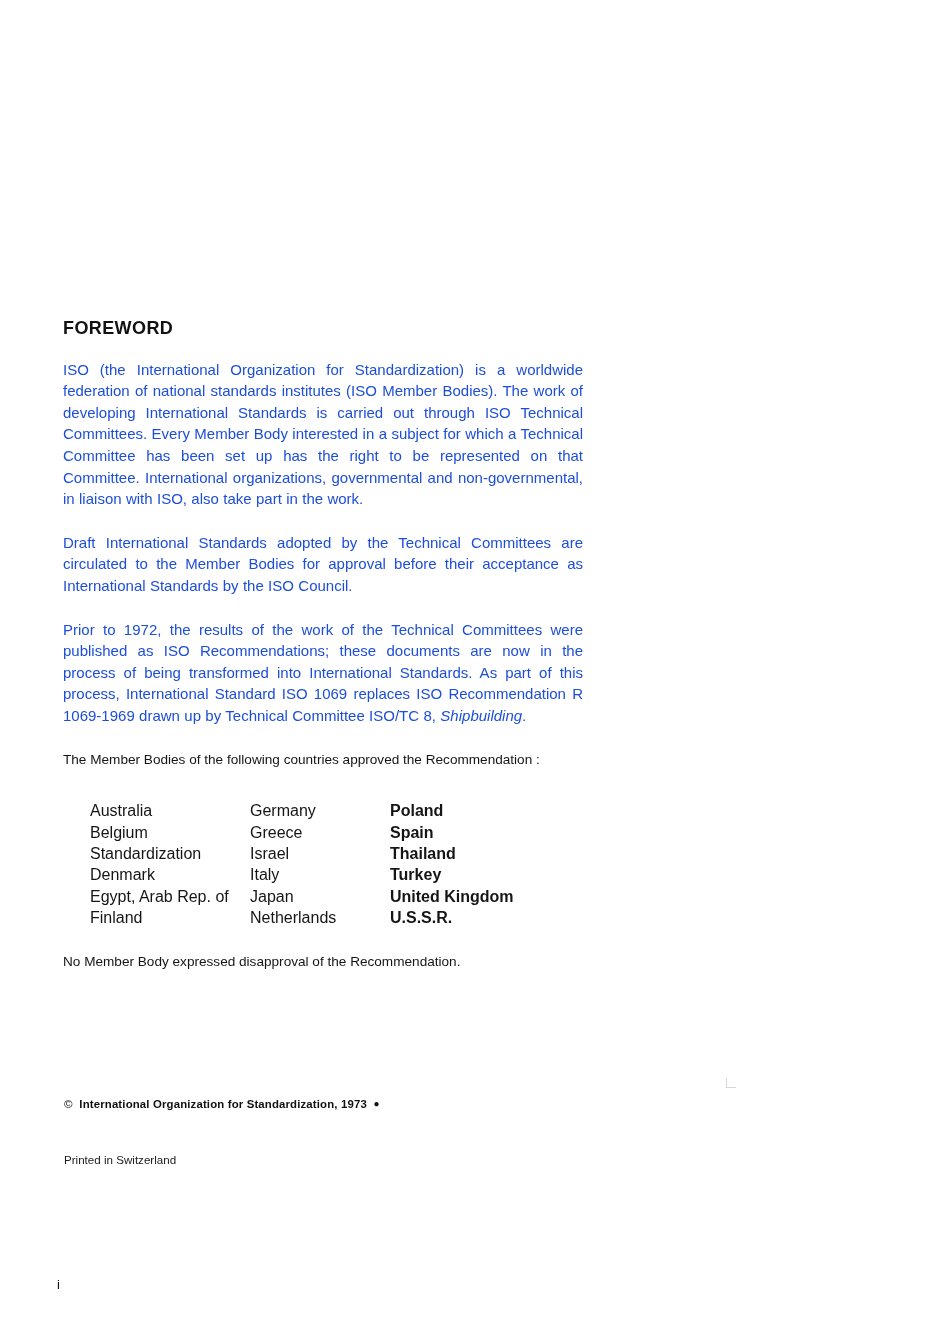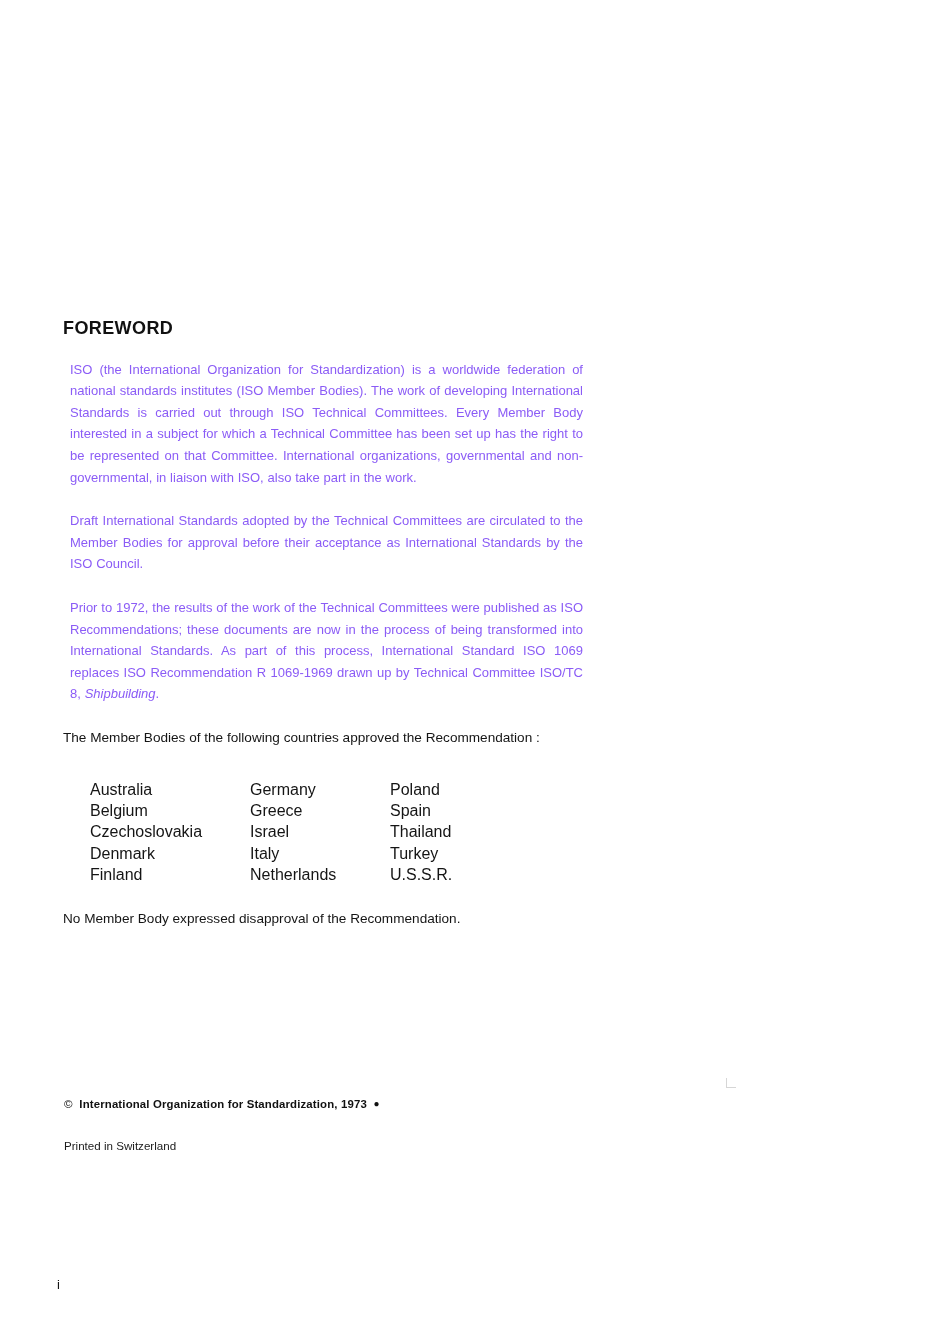--- a/index.html
+++ b/index.html
@@ -36,25 +36,25 @@
   .section-heading {
     font-size: 18px;
     font-weight: bold;
     letter-spacing: 0.4px;
     color: #111111;
     margin: 0 0 19px 0;
     line-height: 1.2;
   }
 
   .para {
-    font-size: 13px;
+    font-size: 15px;
     line-height: 21.6px;
     text-align: justify;
-    margin: 0 0 22px 7px;
-    color: #8b5cf6;
+    margin: 0 0 22px 0;
+    color: #1d4ed8;
     word-spacing: 0.2px;
   }
   .para:last-of-type { margin-bottom: 0; }
 
   .para .ital {
     font-style: italic;
   }
 
   .intro-line {
     font-size: 13.6px;
@@ -71,21 +71,21 @@
   .country-table td {
     font-size: 16px;
     line-height: 21.4px;
     padding: 0;
     color: #151515;
     vertical-align: top;
     white-space: nowrap;
   }
   .col-1 { width: 160px; }
   .col-2 { width: 140px; }
-  .col-3 { width: 160px; }
+  .col-3 { width: 160px; font-weight: bold; }
 
   .closing-line {
     font-size: 13.6px;
     line-height: 21.6px;
     margin: 22px 0 16px 0;
     color: #151515;
   }
 
   
   .footer {
@@ -106,21 +106,21 @@
     font-weight: normal;
     font-size: 11.6px;
   }
   .copyright .enddot {
     font-size: 10px;
     vertical-align: 1px;
   }
   .printed {
     font-size: 11.6px;
     color: #1b1b1b;
-    margin: 25px 0 0 0;
+    margin: 39px 0 0 0;
     line-height: 1.4;
   }
 
   .page-number {
     position: absolute;
     left: 57px;
     top: 1278px;
     font-size: 13px;
     color: #151515;
     line-height: 1;
@@ -161,28 +161,33 @@
           <td class="col-1">Australia</td>
           <td class="col-2">Germany</td>
           <td class="col-3">Poland</td>
         </tr>
         <tr>
           <td class="col-1">Belgium</td>
           <td class="col-2">Greece</td>
           <td class="col-3">Spain</td>
         </tr>
         <tr>
-          <td class="col-1">Czechoslovakia</td>
+          <td class="col-1">Standardization</td>
           <td class="col-2">Israel</td>
           <td class="col-3">Thailand</td>
         </tr>
         <tr>
           <td class="col-1">Denmark</td>
           <td class="col-2">Italy</td>
           <td class="col-3">Turkey</td>
+        </tr>
+        <tr>
+          <td class="col-1">Egypt, Arab Rep. of</td>
+          <td class="col-2">Japan</td>
+          <td class="col-3">United Kingdom</td>
         </tr>
         <tr>
           <td class="col-1">Finland</td>
           <td class="col-2">Netherlands</td>
           <td class="col-3">U.S.S.R.</td>
         </tr>
       </tbody>
     </table>
 
     <p class="closing-line">No Member Body expressed disapproval of the Recommendation.</p>

